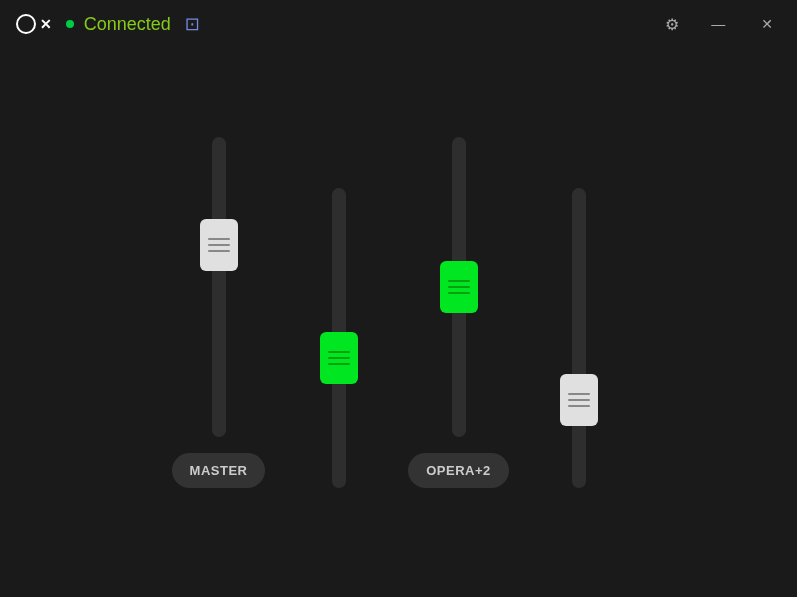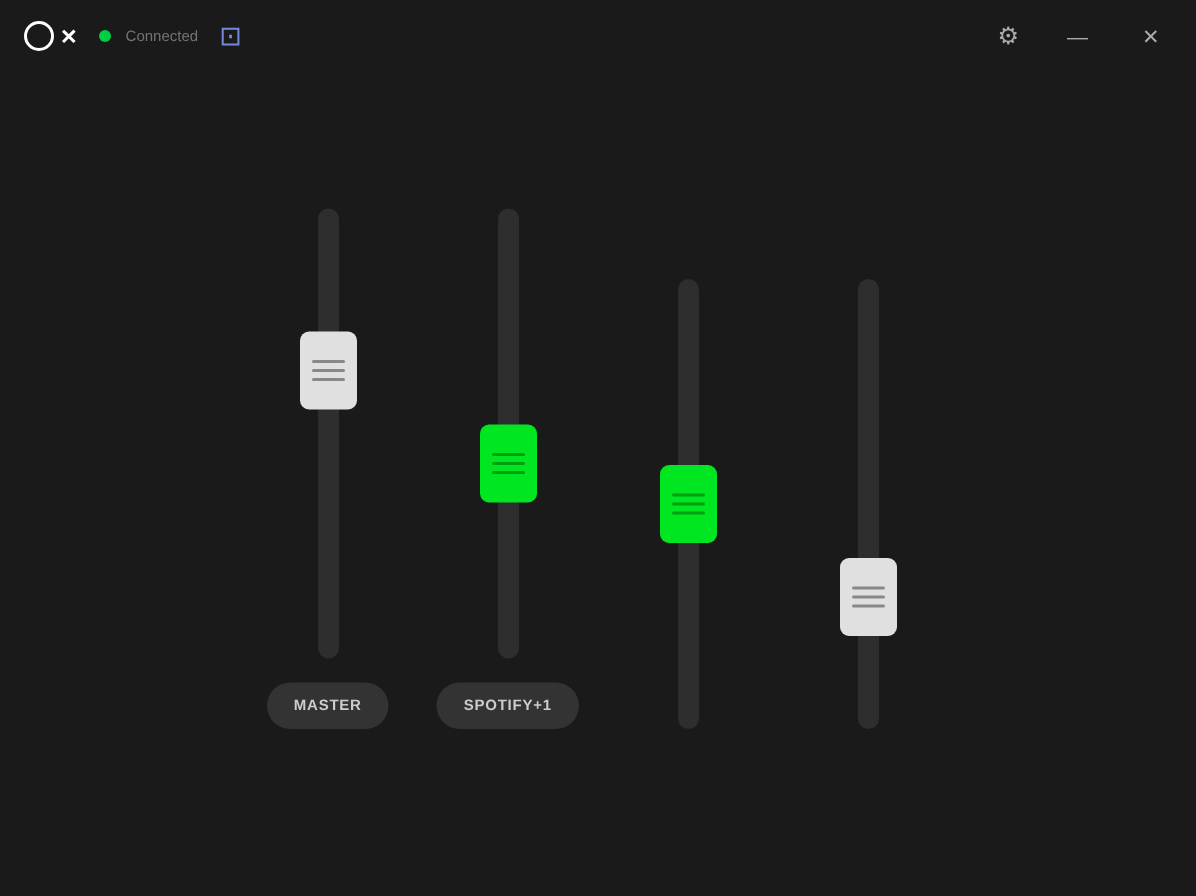--- a/index.html
+++ b/index.html
@@ -56,22 +56,22 @@
 
     .status-dot {
       width: 8px;
       height: 8px;
       border-radius: 50%;
       background: #00cc44;
       margin-left: 4px;
     }
 
     .status-text {
-      font-size: 10px;
-      color: #737373;
+      font-size: 18px;
+      color: #84cc16;
     }
 
     .discord-icon {
       color: #7289da;
       font-size: 18px;
       margin-left: 4px;
     }
 
     .titlebar-right {
       display: flex;
@@ -178,21 +178,21 @@
     }
 
     .green-thumb .thumb-line {
       background: #00a010;
     }
 
     .channel-label {
       padding: 10px 18px;
       background: #333;
       border-radius: 20px;
-      font-size: 10px;
+      font-size: 13px;
       font-weight: 600;
       color: #ccc;
       letter-spacing: 0.5px;
       text-align: center;
       white-space: nowrap;
       cursor: pointer;
       user-select: none;
     }
   </style>
 </head>
@@ -230,31 +230,31 @@
       </div>
       <div class="channel">
         <div class="slider-track-container">
           <div class="slider-track"></div>
           <div class="slider-thumb green-thumb" style="top: 143.84px;">
             <div class="thumb-line"></div>
             <div class="thumb-line"></div>
             <div class="thumb-line"></div>
           </div>
         </div>
-        <div class="channel-label">SPOTIFY+1</div>
       </div>
       <div class="channel">
         <div class="slider-track-container">
           <div class="slider-track"></div>
           <div class="slider-thumb green-thumb" style="top: 124px;">
             <div class="thumb-line"></div>
             <div class="thumb-line"></div>
             <div class="thumb-line"></div>
           </div>
         </div>
+        <div class="channel-label">OPERA+2</div>
       </div>
       <div class="channel">
         <div class="slider-track-container">
           <div class="slider-track"></div>
           <div class="slider-thumb white-thumb" style="top: 186px;">
             <div class="thumb-line"></div>
             <div class="thumb-line"></div>
             <div class="thumb-line"></div>
           </div>
         </div>

